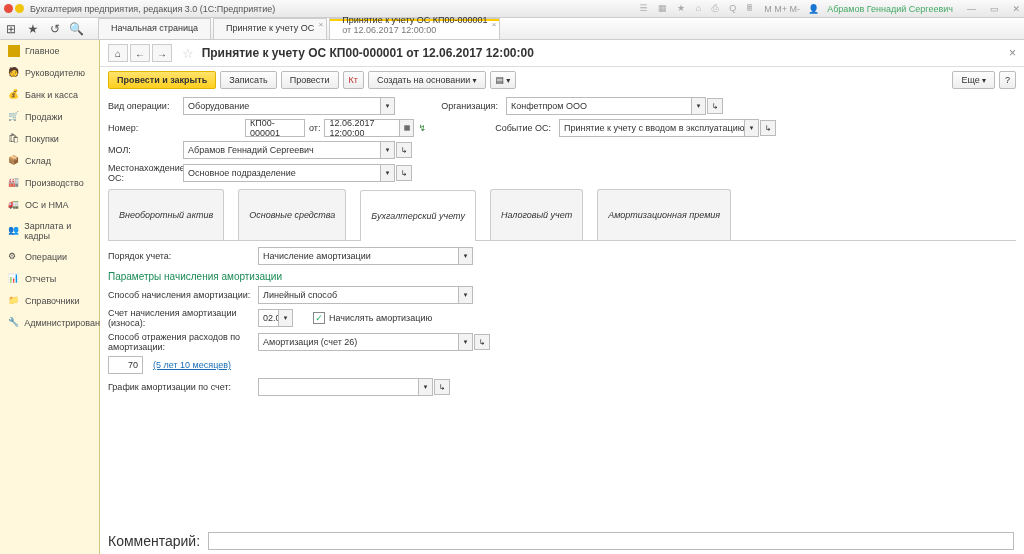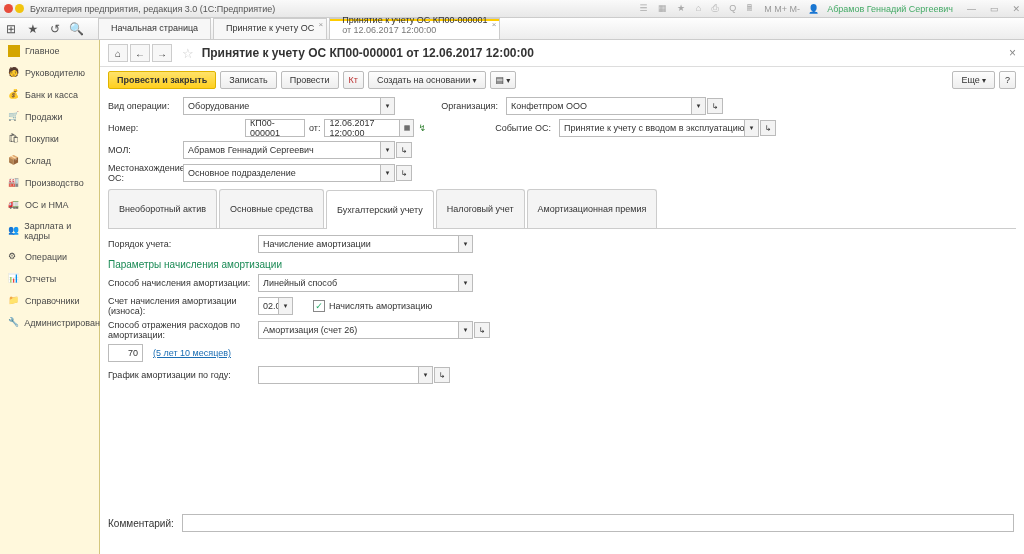--- a/index.html
+++ b/index.html
@@ -45,28 +45,28 @@
   .lbl.w2 { width: 150px; }
   .lbl.w3 { width: 75px; text-align: right; padding-right: 8px; }
   .field { border: 1px solid #bbb; background: #fff; height: 18px; padding: 2px 4px; font-size: 9px; display: flex; align-items: center; position: relative; }
   .field .dd { position: absolute; right: 0; top: 0; width: 14px; height: 100%; border-left: 1px solid #bbb; display: flex; align-items: center; justify-content: center; font-size: 7px; background: #f3f3f3; }
   .field .ext { position: absolute; right: -18px; top: 0; width: 16px; height: 100%; border: 1px solid #bbb; background: #f3f3f3; display: flex; align-items: center; justify-content: center; font-size: 8px; }
   .field.sel { border-color: #5a9; }
   .field.sel .txt { background: #4a8bdc; color: #fff; padding: 0 2px; }
   .underline-red { position: absolute; left: 0; bottom: -3px; width: 130%; height: 2px; background: #d00; }
 
   .inner-tabs { display: flex; border-bottom: 1px solid #ccc; margin-top: 6px; margin-bottom: 6px; }
-  .itab { padding: 14px 10px; border: 1px solid #ccc; border-bottom: none; background: #f4f4f4; font-size: 9px; margin-right: 2px; border-radius: 3px 3px 0 0; }
+  .itab { padding: 20px 10px; border: 1px solid #ccc; border-bottom: none; background: #f4f4f4; font-size: 9px; margin-right: 14px; border-radius: 3px 3px 0 0; font-style: italic; }
   .itab.active { background: #fff; position: relative; top: 1px; }
 
   .sec-head { color: #1a8a55; font-size: 10px; margin: 6px 0 4px 0; }
   .link { color: #1a6db3; text-decoration: underline; }
   .cb { width: 12px; height: 12px; border: 1px solid #888; display: inline-flex; align-items: center; justify-content: center; margin-right: 4px; font-size: 9px; color: #2a6; }
 
-  .comment-row { position: absolute; bottom: 22px; left: 108px; right: 10px; display: flex; align-items: center; font-size: 10px; }
+  .comment-row { position: absolute; bottom: 4px; left: 108px; right: 10px; display: flex; align-items: center; font-size: 14px; }
   .comment-row .field { flex: 1; margin-left: 8px; }
 </style>
 </head>
 <body>
 
 <div class="window-bar">
   <span class="wb-dots">
     <span class="wb-dot wb-red"></span>
     <span class="wb-dot wb-yellow"></span>
   </span>
@@ -281,21 +281,21 @@
           </div>
       </div>
       <div class="row">
         <div class="field" style="width:35px;text-align:right">
             <span class="txt" style="margin-left:auto">70</span>
           </div>
         <span style="width:10px"></span>
         <span class="link">(5 лет 10 месяцев)</span>
       </div>
       <div class="row">
-        <span class="lbl w2">График амортизации по году:</span>
+        <span class="lbl w2">График амортизации по счет:</span>
         <div class="field" style="width:175px">
             <span class="txt"></span>
             <span class="dd">▾</span>
             <span class="ext">↳</span>
           </div>
       </div>
     </div>
   </div>
 </div>
 

